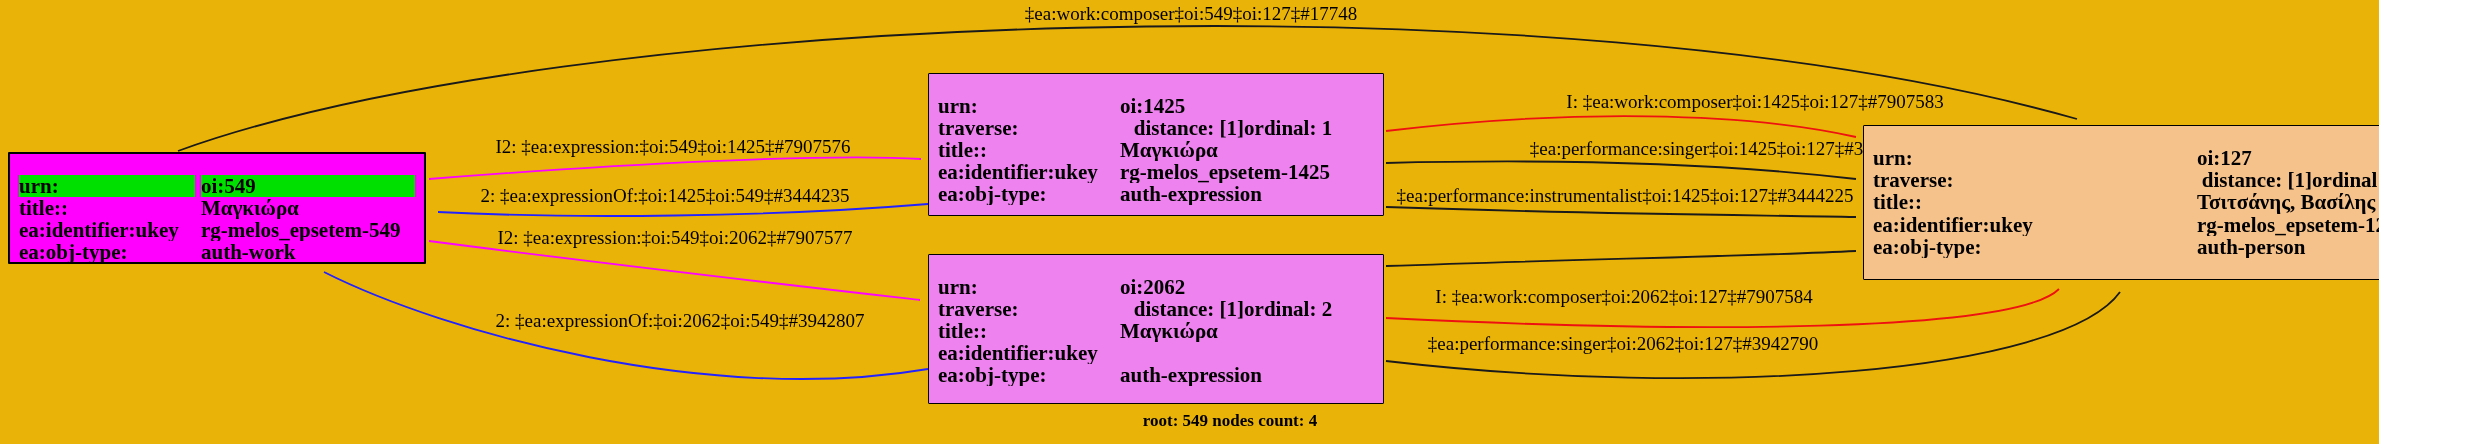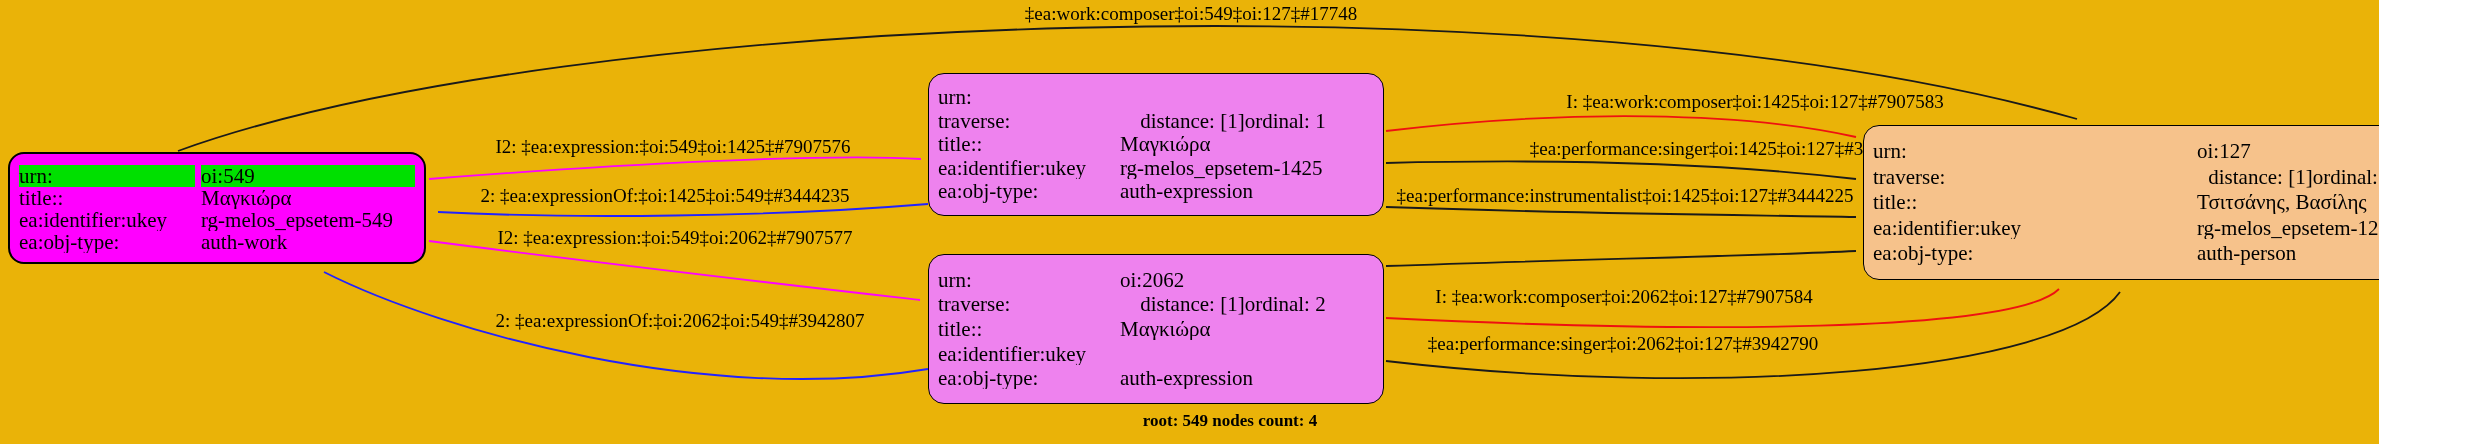--- a/index.html
+++ b/index.html
@@ -11,24 +11,24 @@
     color:#000;
     overflow:hidden;
   }
   svg.edges{position:absolute;left:0;top:0;width:2465px;height:444px;}
   svg.edges path{fill:none;stroke-width:1.8px;}
 
   .node{
     position:absolute;
     box-sizing:border-box;
     border:1.6px solid #000;
-    border-radius:16px;
-    padding:11px 9px;
+    border-radius:1px;
+    padding:21px 9px;
     display:flex;flex-direction:column;justify-content:space-evenly;
-    font-size:21px;line-height:1.05;
+    font-size:21px;line-height:1.05;font-weight:bold;
   }
   .node .row{
     display:grid;
     grid-template-columns:var(--keyw) 1fr;
     column-gap:6px;
     align-items:center;
   }
   .node .cell{white-space:nowrap;overflow:hidden;}
   .node .cell.split{display:flex;justify-content:center;padding-right:28px;}
   .node .row.header .cell{background:#00e000;height:100%;display:flex;align-items:center;}
@@ -112,20 +112,21 @@
     </div>
     <div class="row">
       <div class="cell key">ea:obj-type:</div>
       <div class="cell val">auth-work</div>
     </div>
   </div>
 
   <div class="node node-1425">
     <div class="row">
       <div class="cell key">urn:</div>
+      <div class="cell val">oi:1425</div>
     </div>
     <div class="row">
       <div class="cell key">traverse:</div>
       <div class="cell val split">
         <span>distance: [1]</span>
         <span>ordinal: 1</span>
       </div>
     </div>
     <div class="row">
       <div class="cell key">title::</div>

